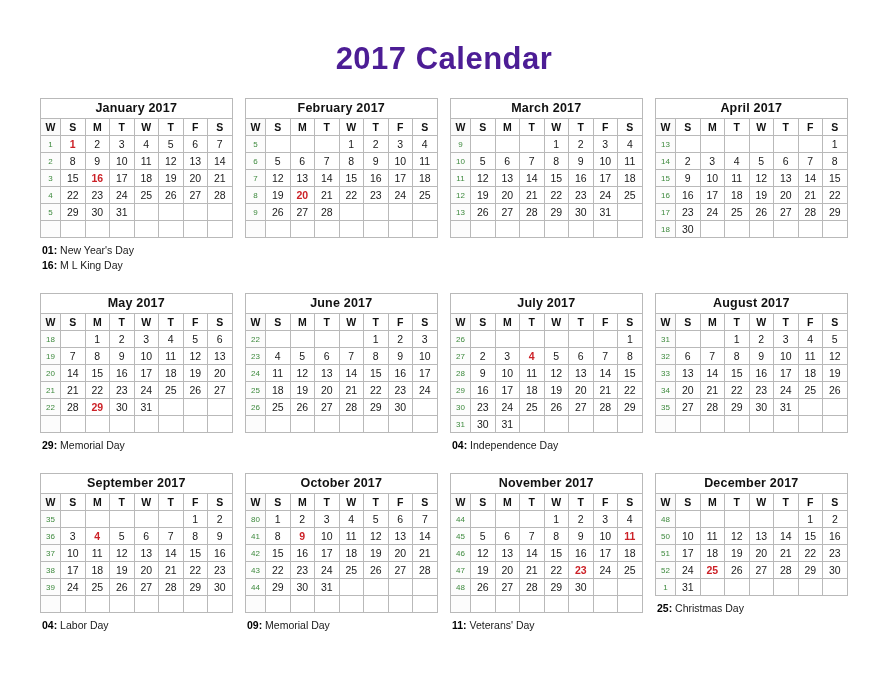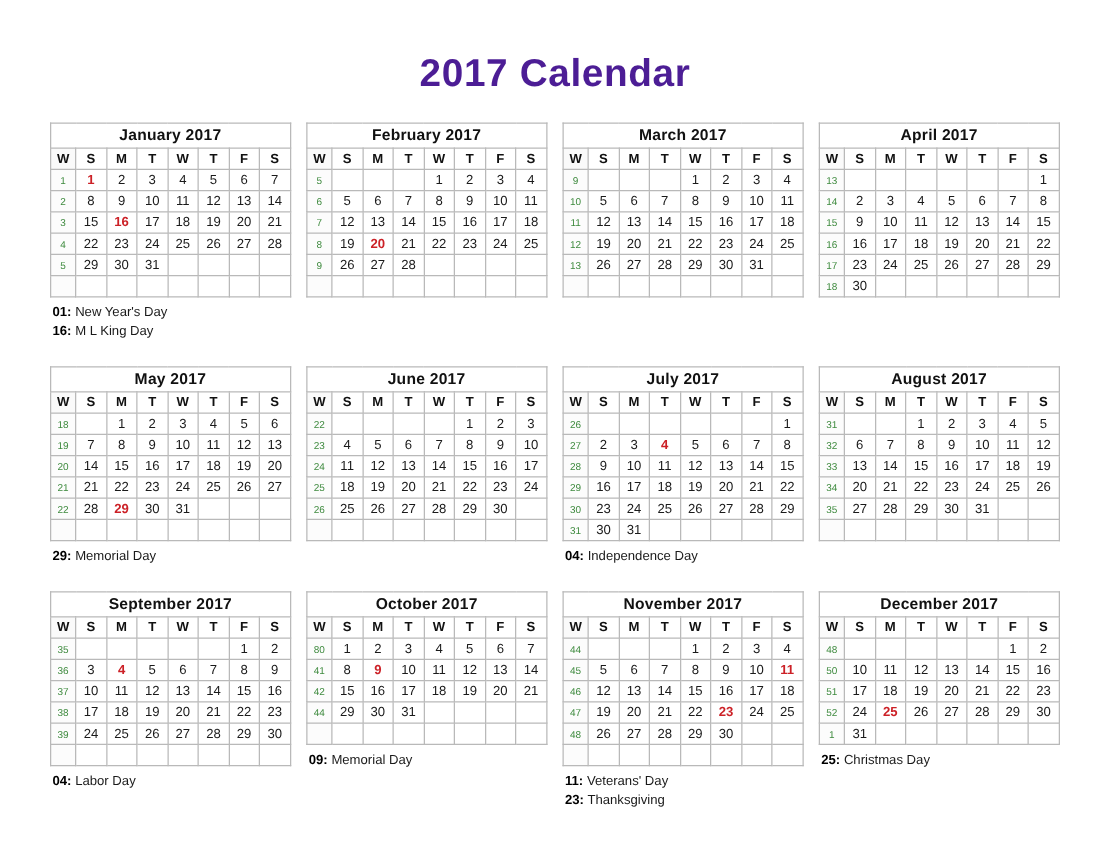--- a/index.html
+++ b/index.html
@@ -1010,20 +1010,30 @@
               <td class="wk">42</td>
               <td class="day">15</td>
               <td class="day">16</td>
               <td class="day">17</td>
               <td class="day">18</td>
               <td class="day">19</td>
               <td class="day">20</td>
               <td class="day">21</td>
             </tr>
             <tr>
+              <td class="wk">43</td>
+              <td class="day">22</td>
+              <td class="day">23</td>
+              <td class="day">24</td>
+              <td class="day">25</td>
+              <td class="day">26</td>
+              <td class="day">27</td>
+              <td class="day">28</td>
+            </tr>
+            <tr>
               <td class="wk">44</td>
               <td class="day">29</td>
               <td class="day">30</td>
               <td class="day">31</td>
               <td class="day empty"></td>
               <td class="day empty"></td>
               <td class="day empty"></td>
               <td class="day empty"></td>
             </tr>
             <tr>
@@ -1127,21 +1137,20 @@
               <td class="day empty"></td>
               <td class="day empty"></td>
               <td class="day empty"></td>
               <td class="day empty"></td>
               <td class="day empty"></td>
             </tr>
           </tbody>
         </table>
         <div class="holidays">
           <div class="holiday-line"><span class="hd-day">11:</span> <span class="hd-name">Veterans' Day</span></div>
-          <div class="holiday-line"><span class="hd-day">23:</span> <span class="hd-name">Thanksgiving</span></div>
         </div>
       </div>
       <div class="month-block">
         <table class="month-table">
           <colgroup>
             <col class="col-w">
             <col class="col-d">
             <col class="col-d">
             <col class="col-d">
             <col class="col-d">

